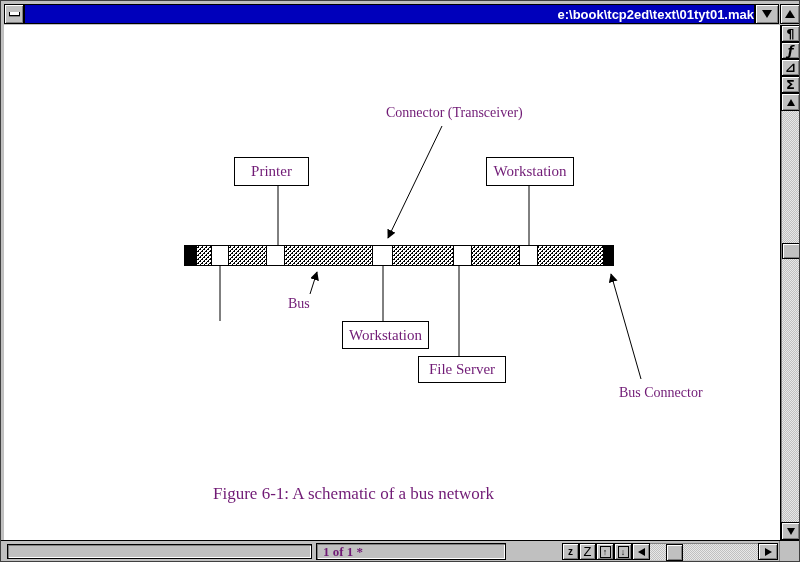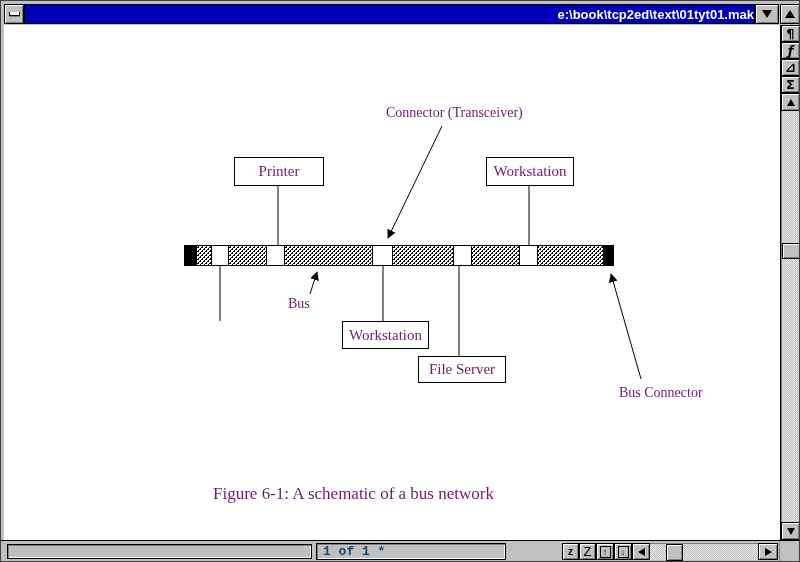--- a/index.html
+++ b/index.html
@@ -43,21 +43,21 @@
   
   .rail{left:780px;top:24px;width:19px;height:515px;background:#c0c0c0;}
   .railbtn{position:absolute;left:0;width:19px;height:17px;font-size:13px;font-weight:bold;
            font-family:"DejaVu Sans","Liberation Sans",sans-serif;color:#000;}
   .track{
     background:repeating-conic-gradient(#e8e8e8 0% 25%, #c0c0c0 0% 50%) 0 0/2px 2px;
     border-left:1px solid #808080;
   }
   
   .bottombar{left:0;top:539px;width:800px;height:23px;background:#c0c0c0;border-top:1px solid #000;}
-  .statusfont{font-size:13px;font-weight:bold;color:#0c4a6e;font-family:Liberation Mono, monospace;}
+  .statusfont{font-size:13px;font-weight:bold;color:#701a75;font-family:Liberation Serif, serif;}
   .pagebox{padding-left:6px;display:flex;align-items:center;}
   .minibox{width:11px;height:12px;border:1px solid #000;display:flex;align-items:center;justify-content:center;
            font-size:9px;font-weight:bold;background:#c0c0c0;}
   
   .serif{font-family:"Liberation Serif","DejaVu Serif",serif;color:#701a75;}
   .node{
     position:absolute;background:#fff;border:1px solid #000;
     display:flex;align-items:center;justify-content:center;
     font-size:15px;
   }
@@ -116,21 +116,21 @@
         <line x1="277" y1="185" x2="277" y2="244" stroke="#000" stroke-width="1"></line>
         <line x1="528" y1="185" x2="528" y2="244" stroke="#000" stroke-width="1"></line>
         <line x1="219" y1="265" x2="219" y2="320" stroke="#000" stroke-width="1"></line>
         <line x1="382" y1="265" x2="382" y2="320" stroke="#000" stroke-width="1"></line>
         <line x1="458" y1="265" x2="458" y2="355" stroke="#000" stroke-width="1"></line>
         <line x1="441" y1="125" x2="387" y2="237" stroke="#000" stroke-width="1" marker-end="url(#ah)"></line>
         <line x1="309" y1="293" x2="316" y2="271" stroke="#000" stroke-width="1" marker-end="url(#ah)"></line>
         <line x1="640" y1="378" x2="610" y2="273" stroke="#000" stroke-width="1" marker-end="url(#ah)"></line>
       </svg>
 
-      <div class="node serif" style="left:233px;top:156px;width:90px;height:29px;">
+      <div class="node serif" style="left:233px;top:156px;width:75px;height:29px;">
         <span>Printer</span>
       </div>
       <div class="node serif" style="left:485px;top:156px;width:88px;height:29px;">
         <span>Workstation</span>
       </div>
       <div class="node serif" style="left:341px;top:320px;width:87px;height:28px;">
         <span>Workstation</span>
       </div>
       <div class="node serif" style="left:417px;top:355px;width:88px;height:27px;">
         <span>File Server</span>

